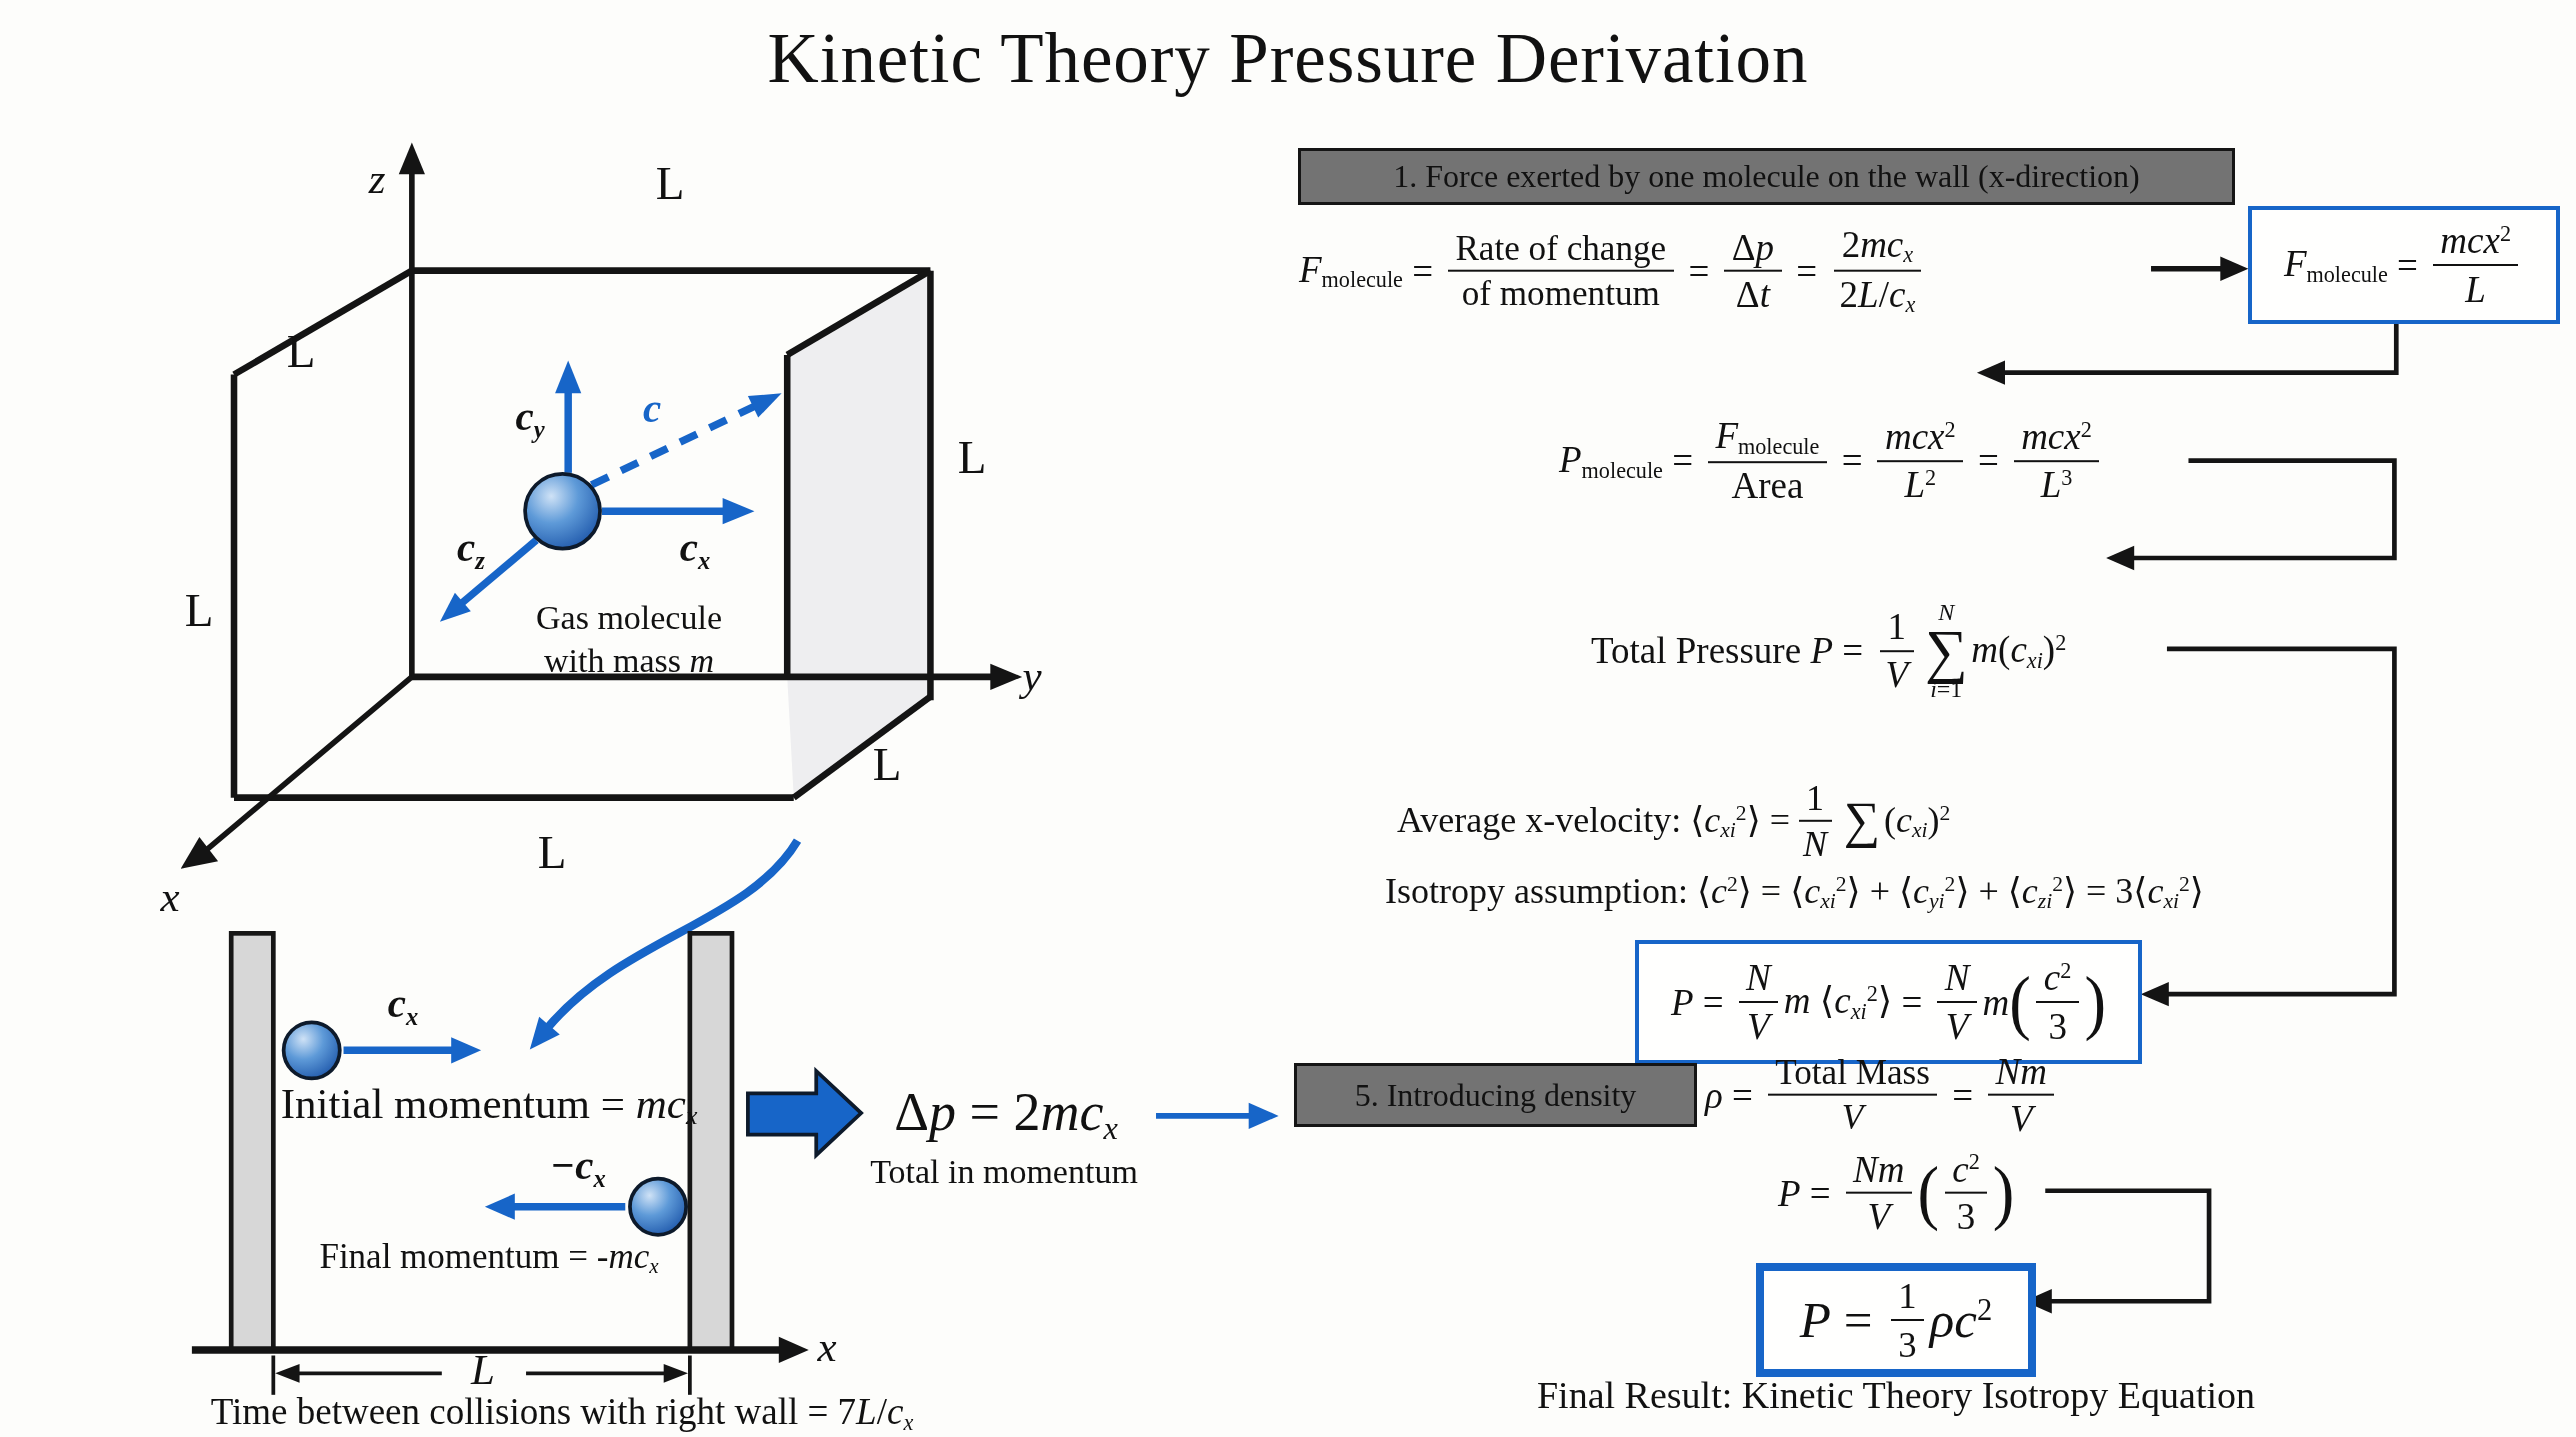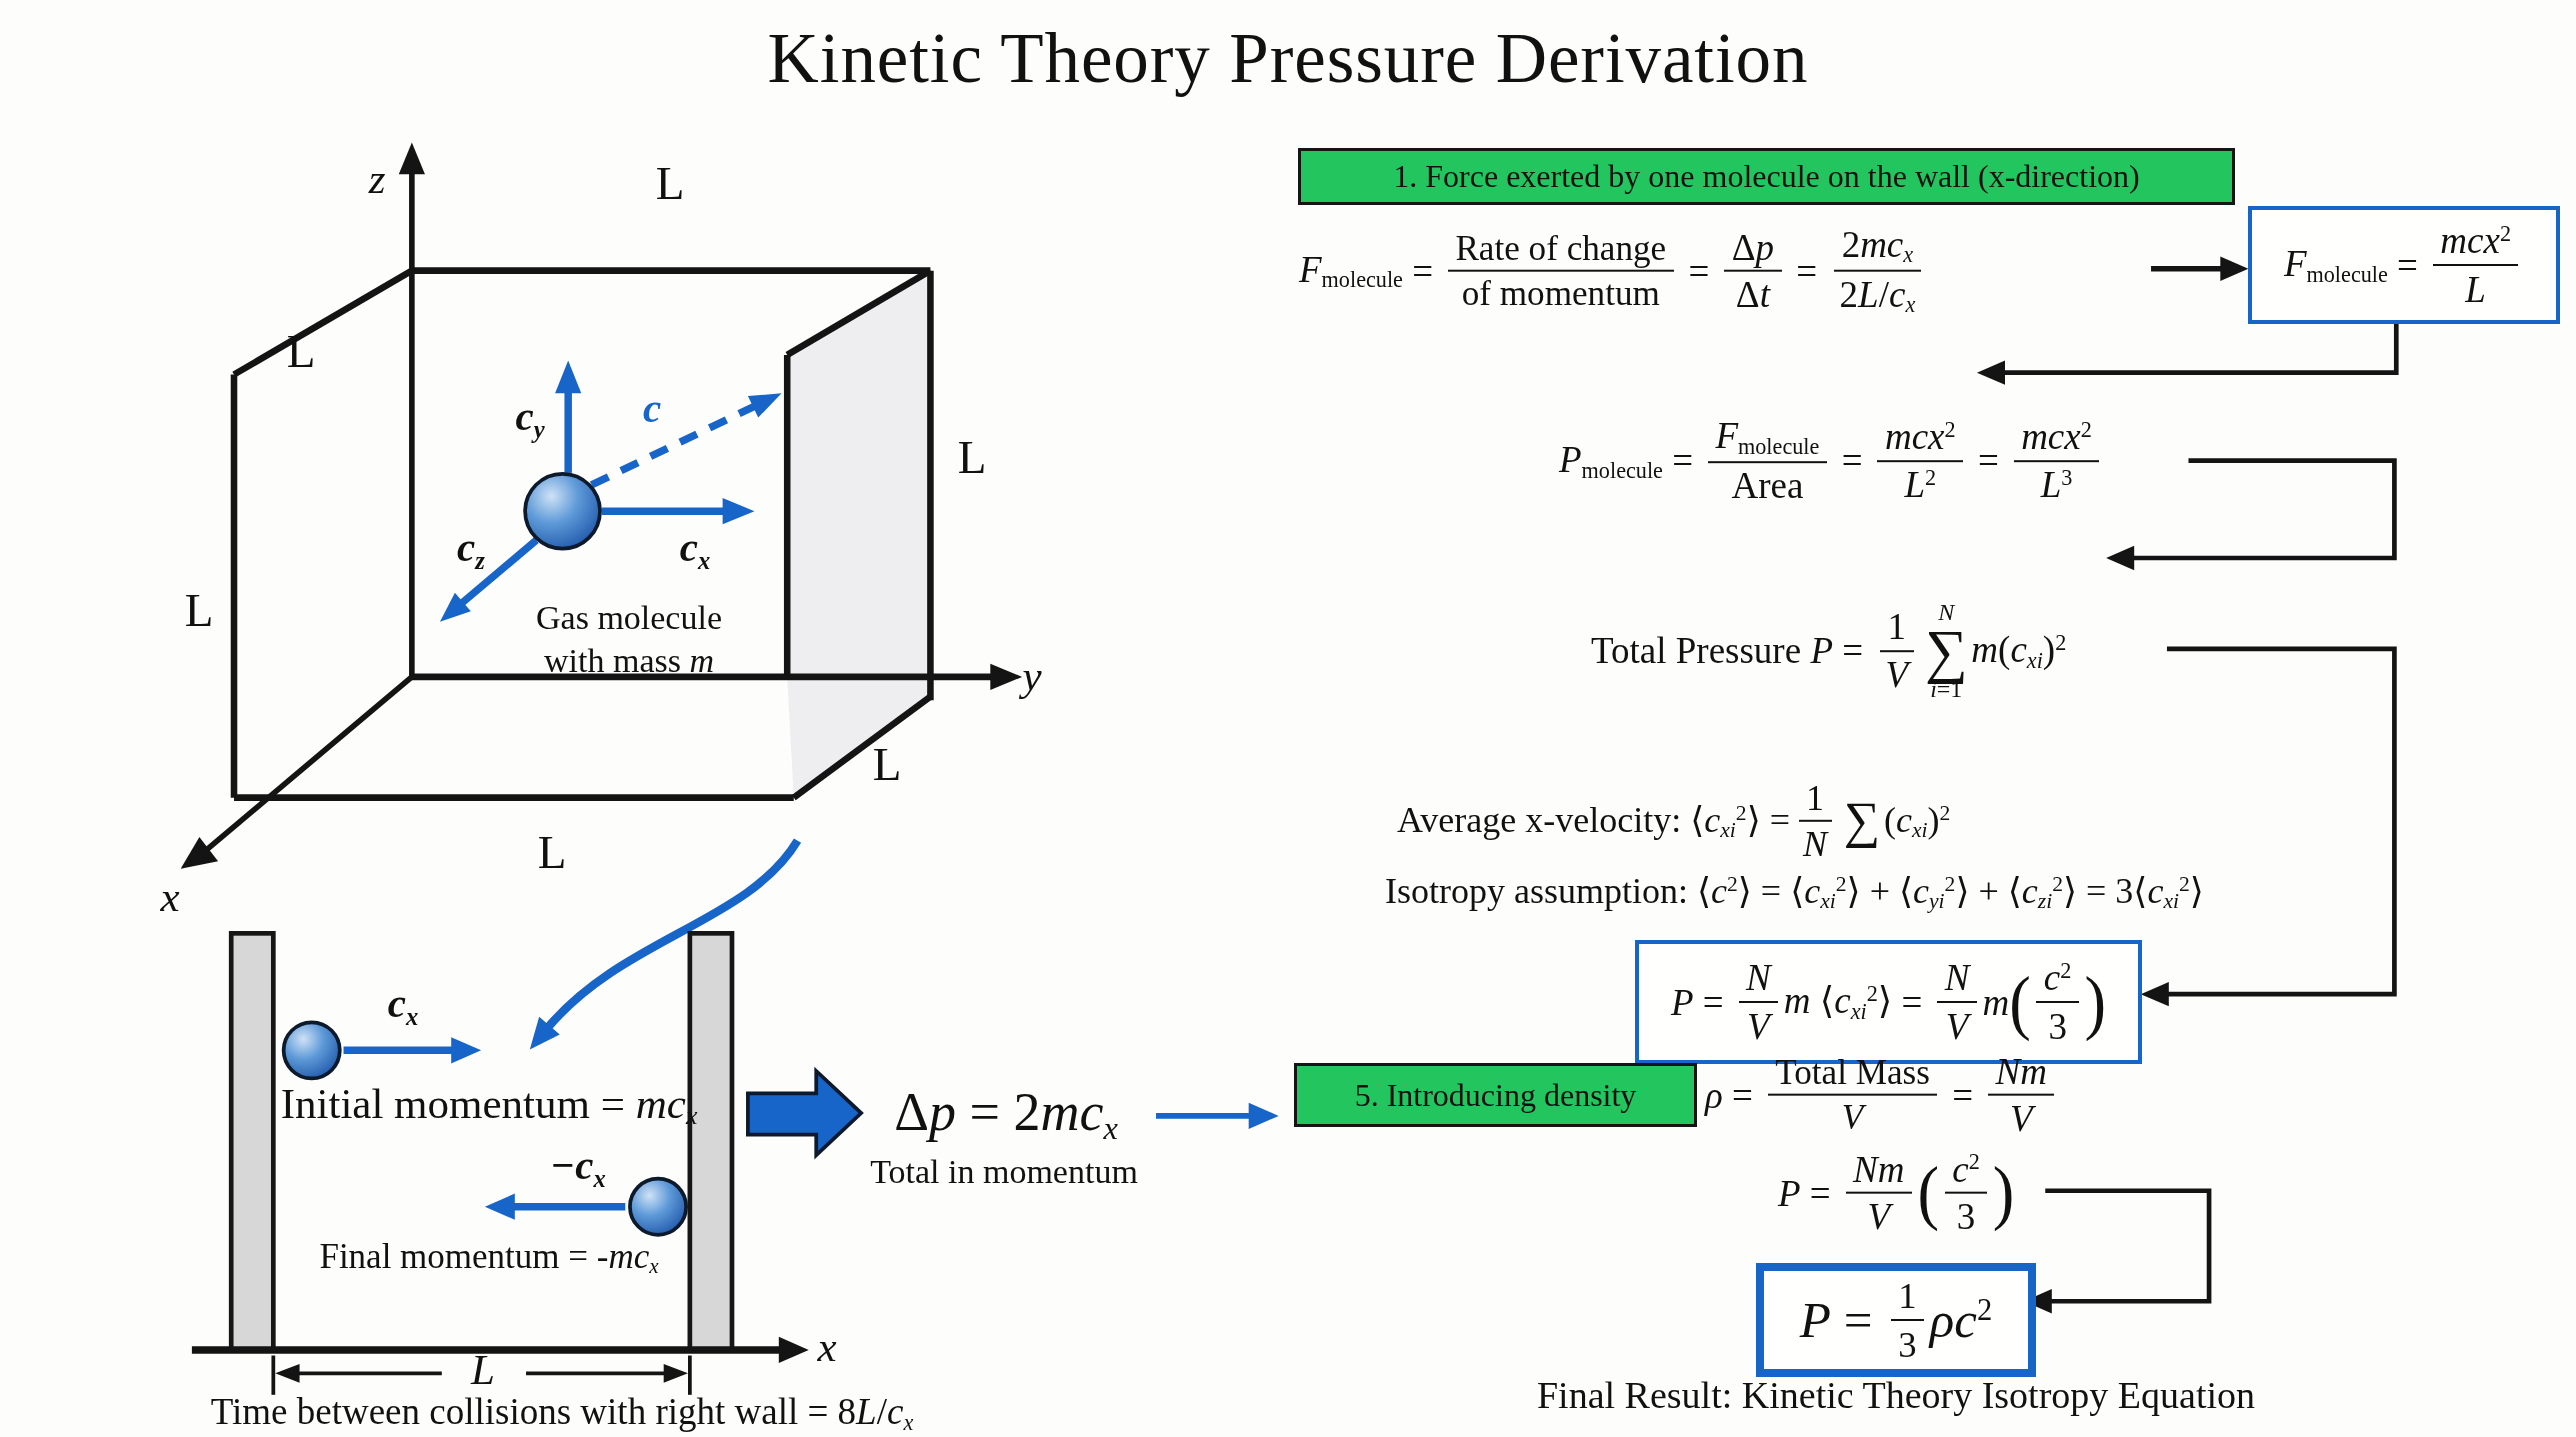--- a/index.html
+++ b/index.html
@@ -21,21 +21,21 @@
   .frac{display:inline-flex;flex-direction:column;align-items:center;vertical-align:middle;margin:0 5.6px;}
   .frac .num{padding:0 7.5px 1.9px 7.5px;border-bottom:2.8px solid #111;text-align:center;}
   .frac .den{padding:1.9px 7.5px 0 7.5px;}
   
   .sum{display:inline-flex;flex-direction:column;align-items:center;line-height:.95;margin:0 3.7px;}
   .sum .lim{font-size:24px;}
   .sum .sig{font-size:60px;line-height:.9;}
   .sigma{font-size:51px;line-height:.9;margin:0 3.7px;}
   .bigp{font-size:1.75em;font-weight:400;display:inline-block;transform:scaleY(1.12);line-height:.8;}
   
-  .stepbox{border:3.7px solid #151515;background:#22c55e;display:flex;align-items:center;justify-content:center;
+  .stepbox{border:3.7px solid #151515;background:#737373;display:flex;align-items:center;justify-content:center;
            font-size:32px;white-space:nowrap;}
   .bluebox{border:4.7px solid #1765c8;background:#fffffe;display:flex;align-items:center;justify-content:center;white-space:nowrap;}
   .title{font-size:71px;letter-spacing:0.9px;}
   .axis{font-size:43px;font-style:italic;}
   .elab{font-size:47px;}
   .vlab{font-size:41px;}
   .caption{font-size:34px;}
   .momentum-big{font-size:54px;}
   svg{position:absolute;left:0;top:0;}
 </style>
@@ -169,21 +169,21 @@
   <div class="abs ctr vlab" style="left:652px;top:408px;color:#1765c8"><span class="s-bi">c</span></div>
   <div class="abs ctr caption" style="left:629px;top:618px">Gas molecule</div>
   <div class="abs ctr caption" style="left:629px;top:661px"><span class="s-r">with mass </span><span class="s-i">m</span></div>
 
   <div class="abs ctr vlab" style="left:403px;top:1005px"><span class="s-bi">c</span><span class="s-bisub">x</span></div>
   <div class="abs ctr vlab" style="left:578px;top:1167px"><span class="s-bi">−c</span><span class="s-bisub">x</span></div>
   <div class="abs ctr" style="left:489px;top:1105px;font-size:43px"><span class="s-r">Initial momentum = </span><span class="s-i">mc</span><span class="s-isub">x</span></div>
   <div class="abs ctr" style="left:489px;top:1258px;font-size:35px"><span class="s-r">Final momentum = -</span><span class="s-i">mc</span><span class="s-isub">x</span></div>
   <div class="abs ctr" style="left:483px;top:1369px;font-size:43px;font-style:italic">L</div>
   <div class="abs ctr axis" style="left:827px;top:1346px">x</div>
-  <div class="abs ctr" style="left:562px;top:1413px;font-size:37px"><span class="s-r">Time between collisions with right wall = 8</span><span class="s-i">L</span><span class="s-r">/</span><span class="s-i">c</span><span class="s-isub">x</span></div>
+  <div class="abs ctr" style="left:562px;top:1413px;font-size:37px"><span class="s-r">Time between collisions with right wall = 7</span><span class="s-i">L</span><span class="s-r">/</span><span class="s-i">c</span><span class="s-isub">x</span></div>
 
   <div class="abs ctr momentum-big" style="left:1006px;top:1114px"><span class="s-r">Δ</span><span class="s-i">p</span><span class="s-r"> = 2</span><span class="s-i">mc</span><span class="s-isub">x</span></div>
   <div class="abs ctr caption" style="left:1004px;top:1172px">Total in momentum</div>
 
   <div class="abs stepbox" style="left:1298px;top:148px;width:931px;height:51px">
     <span>1. Force exerted by one molecule on the wall (x-direction)</span>
   </div>
   <div class="abs eqL eq" style="left:1299px;top:271px">
     <span class="rich"><span class="s-i">F</span><span class="s-sub">molecule</span></span>
       <span style="white-space:pre"> = </span>

